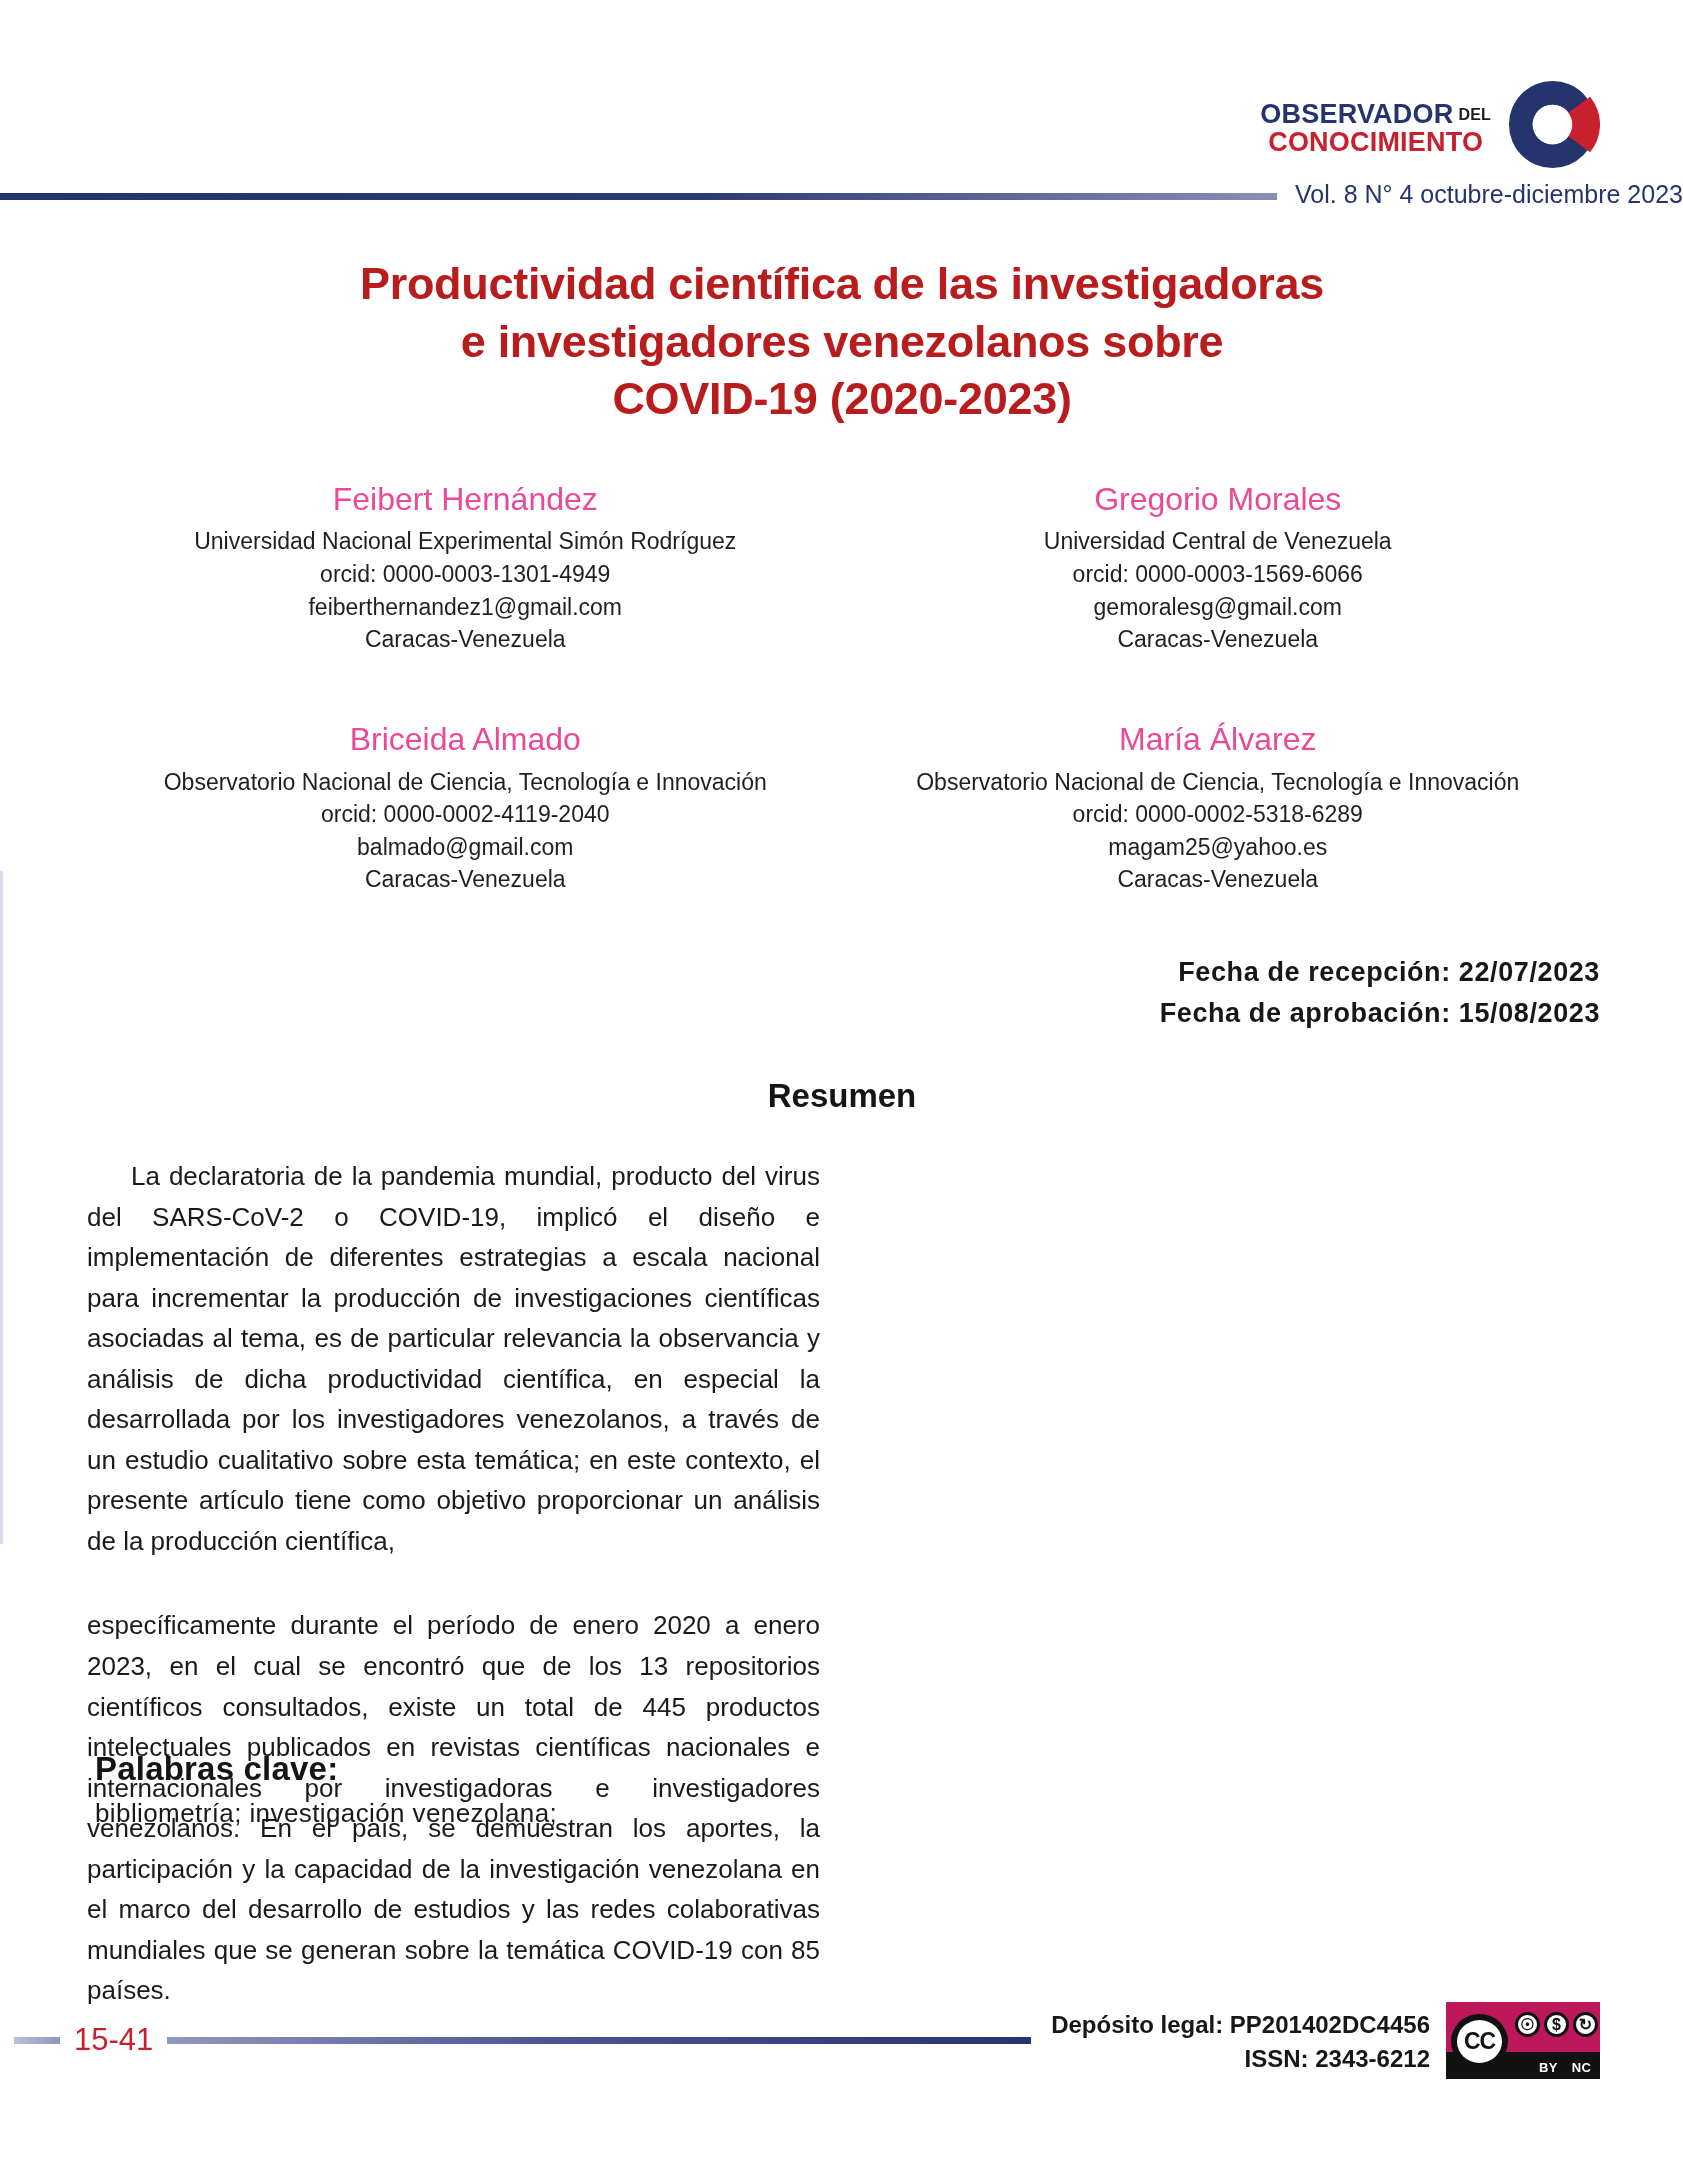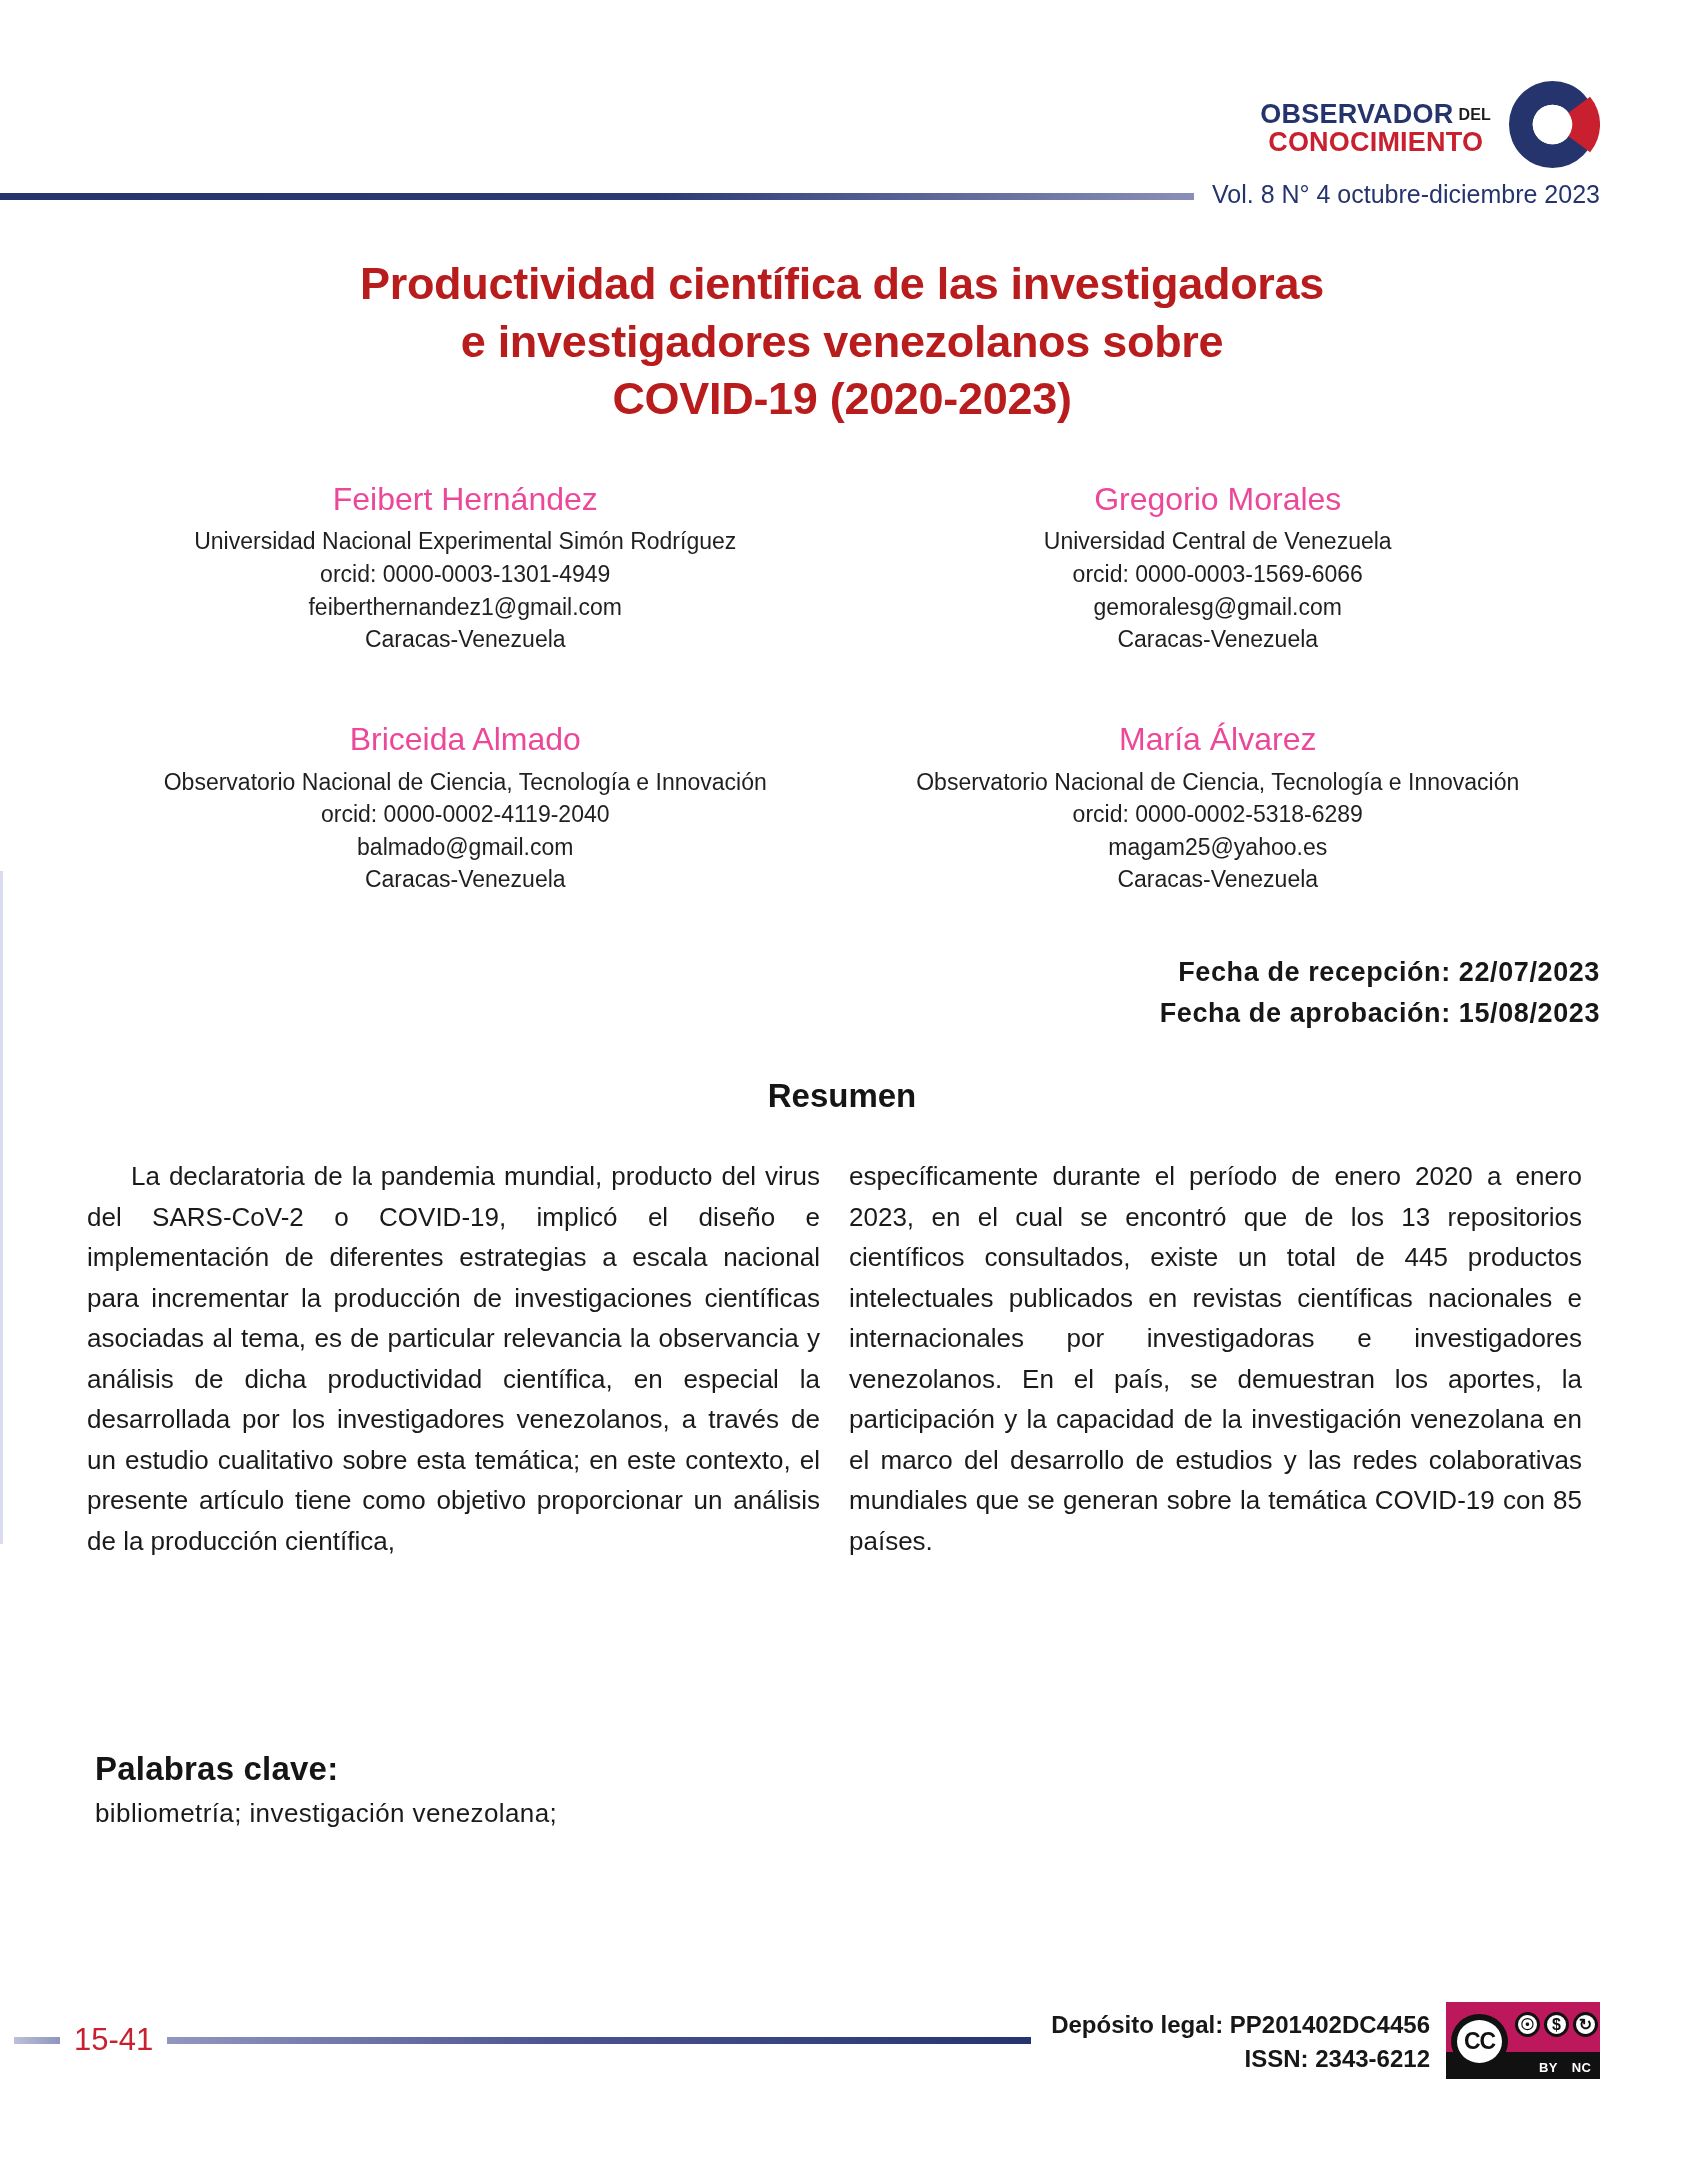--- a/index.html
+++ b/index.html
@@ -91,21 +91,20 @@
   .header-rule {
     flex: 1 1 auto;
     height: 7px;
     background: linear-gradient(to right, #26346e 0%, #2c3a74 55%, #8a8fb8 100%);
   }
   .issue-text {
     flex: 0 0 auto;
     font-size: 25px;
     color: #26346e;
     padding-left: 18px;
-    padding-right: 83px;
     white-space: nowrap;
     line-height: 1;
     transform: translateY(-2px);
     text-align: center;
   }
 
   
   .article-title {
     position: absolute;
     left: 149px;
@@ -171,21 +170,22 @@
     font-size: 33px;
     font-weight: bold;
     color: #151515;
   }
   .abstract {
     position: absolute;
     left: 87px;
     top: 1156px;
     width: 1509px;
     display: flex;
-    gap: 29px;
+    gap: 44px;
+    flex-direction: column;
   }
   .abstract-col {
     width: 733px;
     font-size: 26px;
     line-height: 1.56;
     text-align: justify;
     text-justify: inter-word;
     color: #1a1a1a;
     hyphens: manual;
   }

